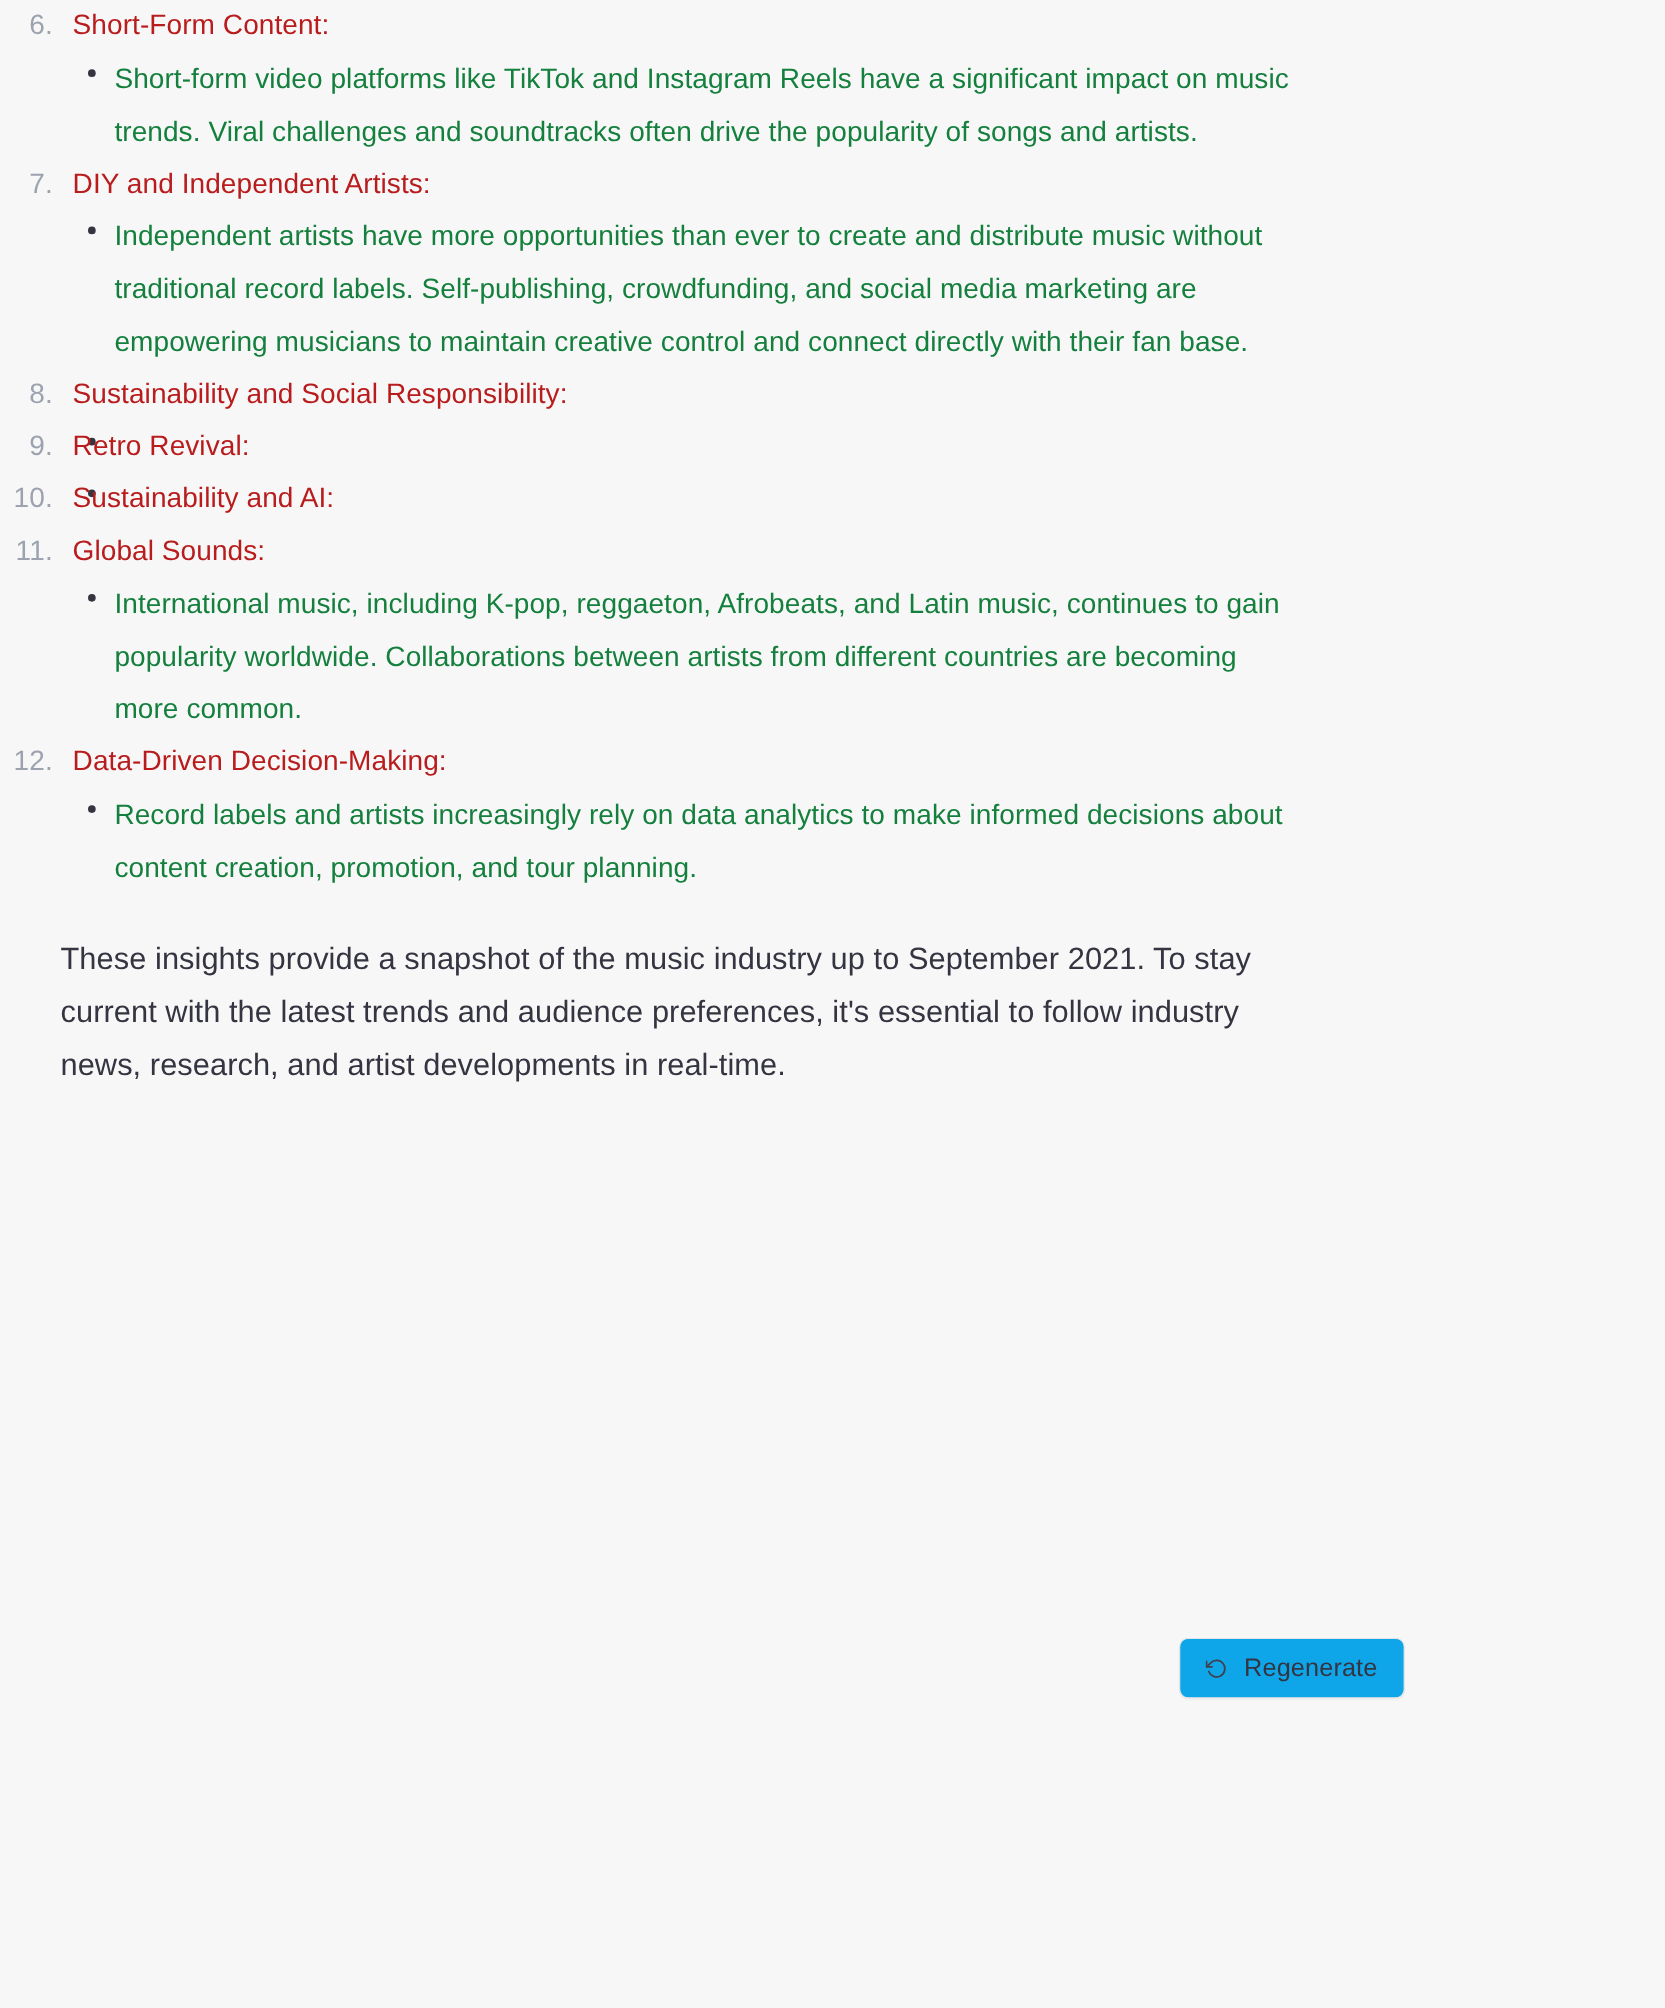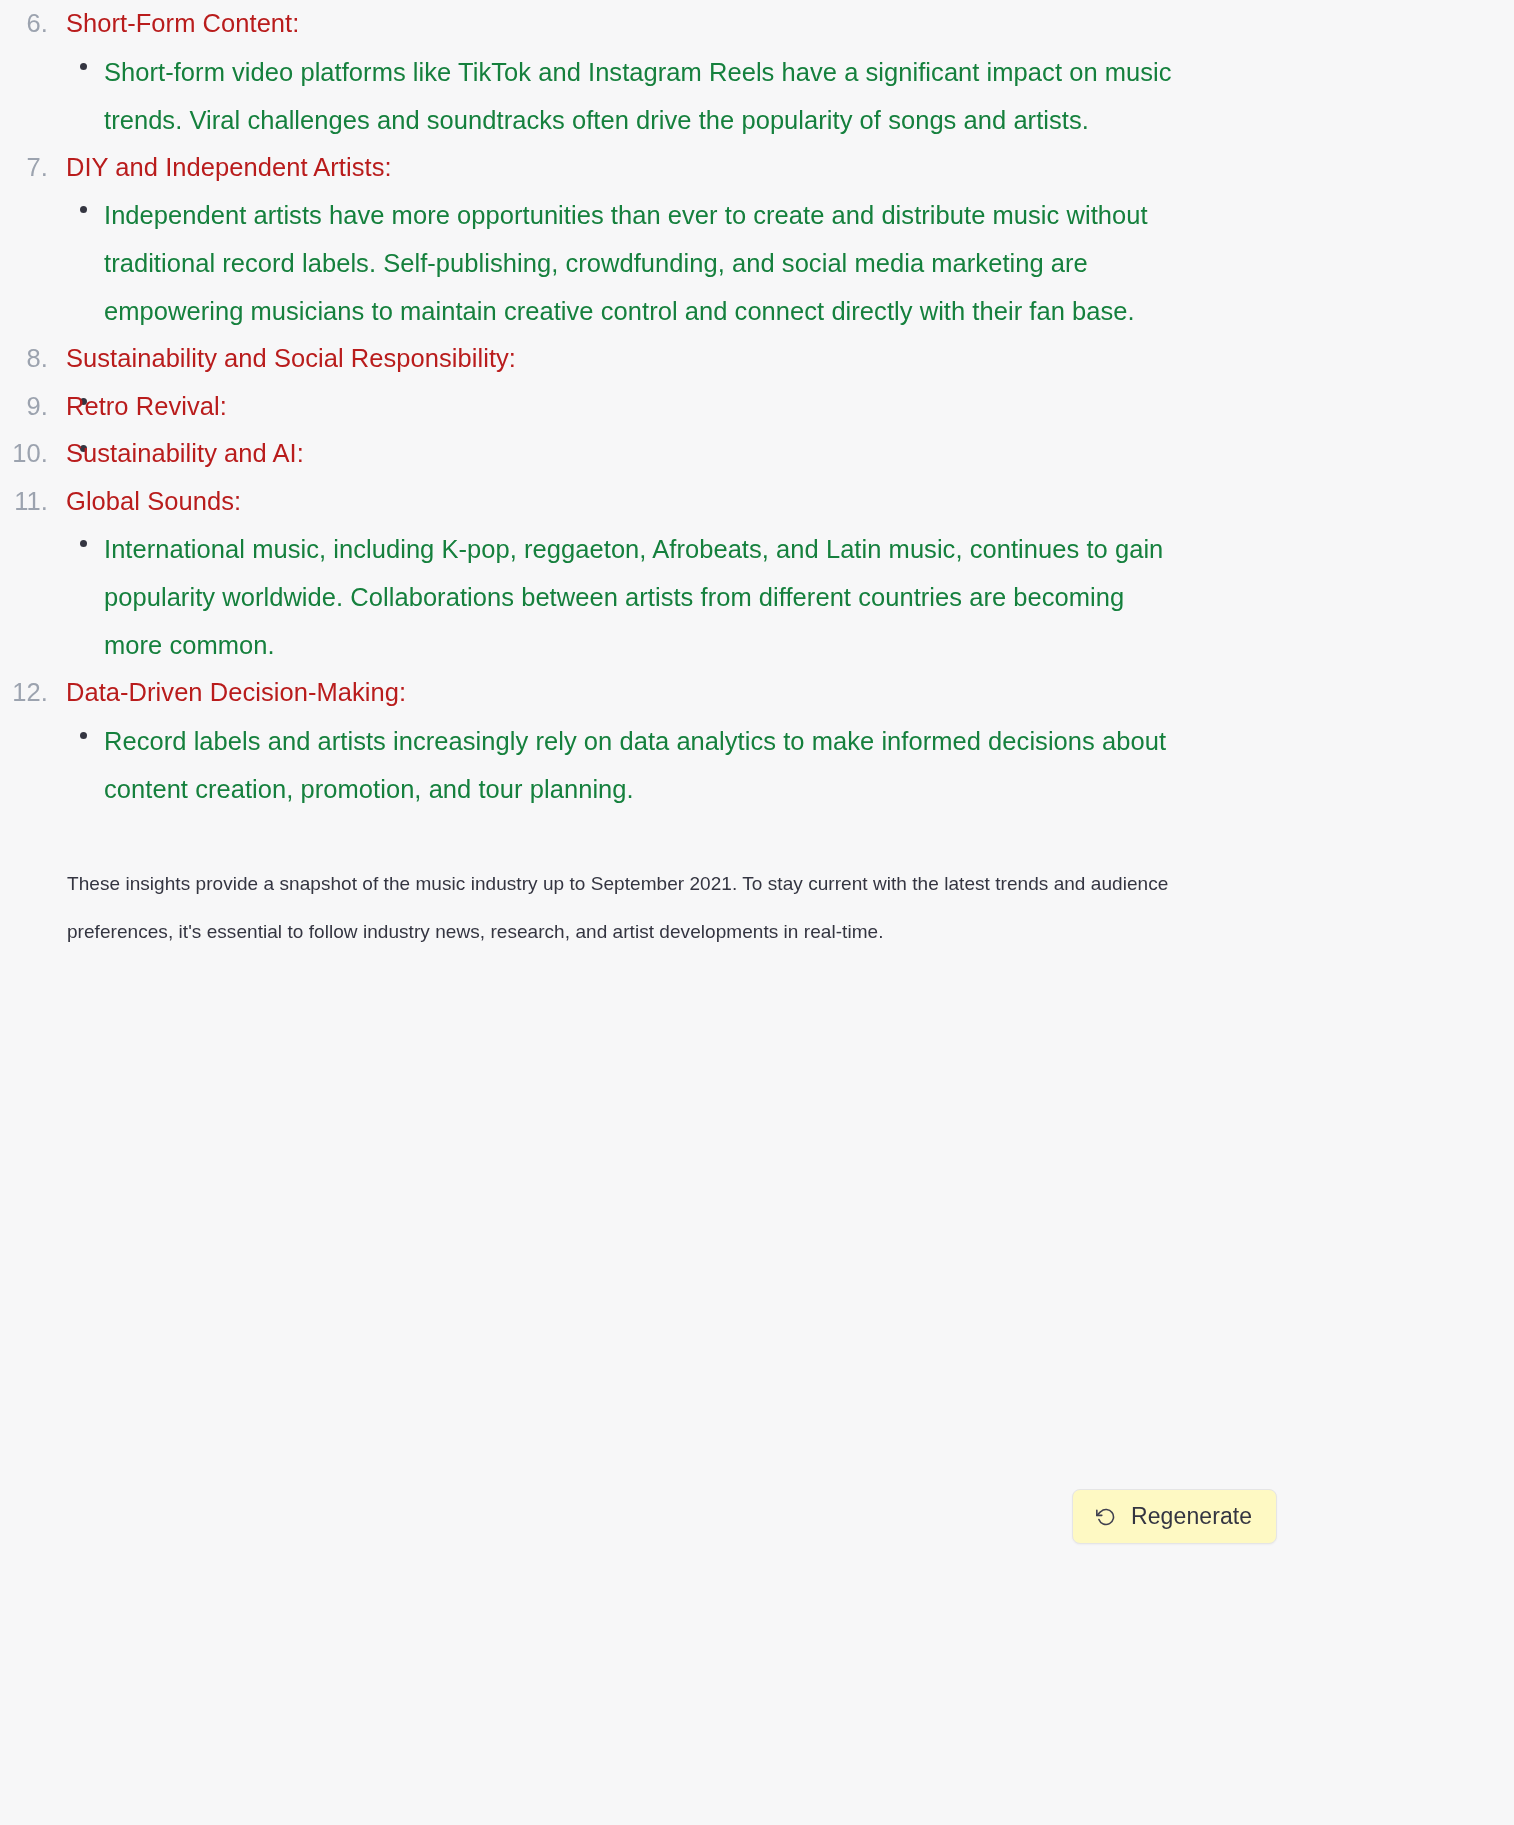--- a/index.html
+++ b/index.html
@@ -91,40 +91,40 @@
     display: block;
     color: #15803d;
     font-size: 25.5px;
     line-height: 48px;
     letter-spacing: 0.05px;
     max-width: 1075px;
   }
 
   
   .closing-paragraph {
-    margin: 12px;
+    margin: 0;
     padding-left: 55px;
     padding-top: 35px;
     color: #343541;
-    font-size: 19px;
+    font-size: 28px;
     line-height: 48px;
     letter-spacing: 0.05px;
     max-width: 1110px;
   }
 
   
   .regenerate-button {
     position: absolute;
     left: 1072px;
     top: 1489px;
     display: flex;
     align-items: center;
     gap: 14px;
     padding: 15px 24px 15px 22px;
-    background: #fef9c3;
+    background: #0ea5e9;
     border: 1px solid #e5e5e6;
     border-radius: 8px;
     box-shadow: 0 1px 2px rgba(16, 24, 40, 0.04);
     cursor: pointer;
     box-sizing: border-box;
   }
 
   .regenerate-icon {
     display: flex;
     align-items: center;

